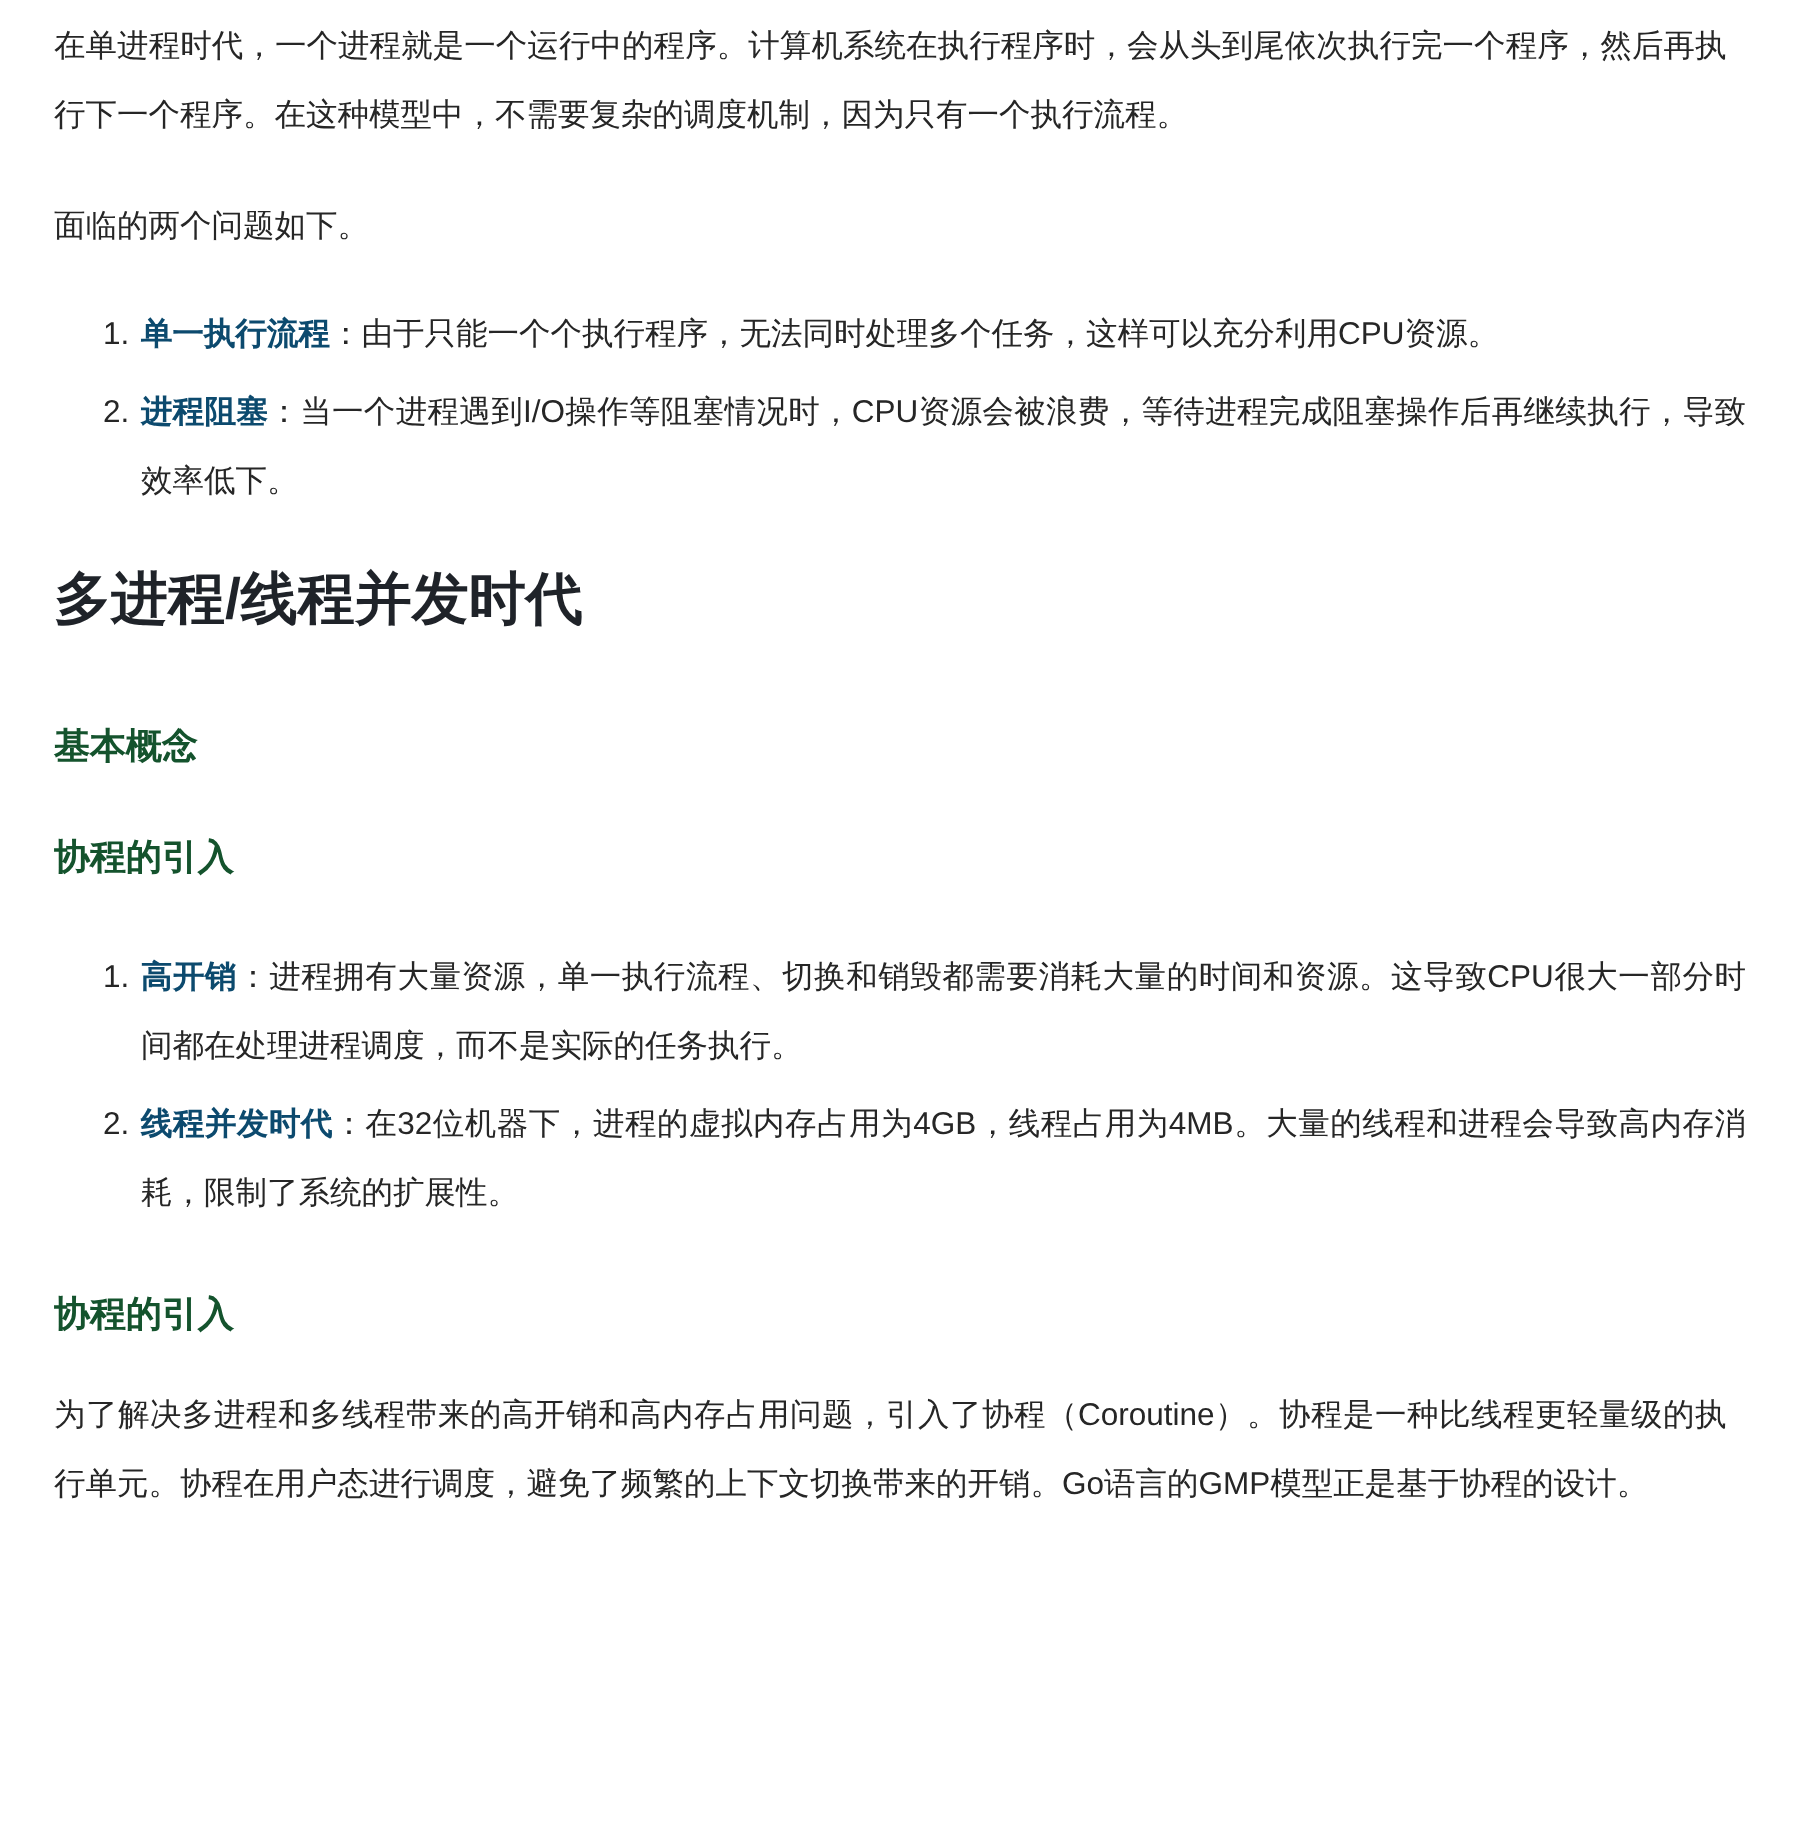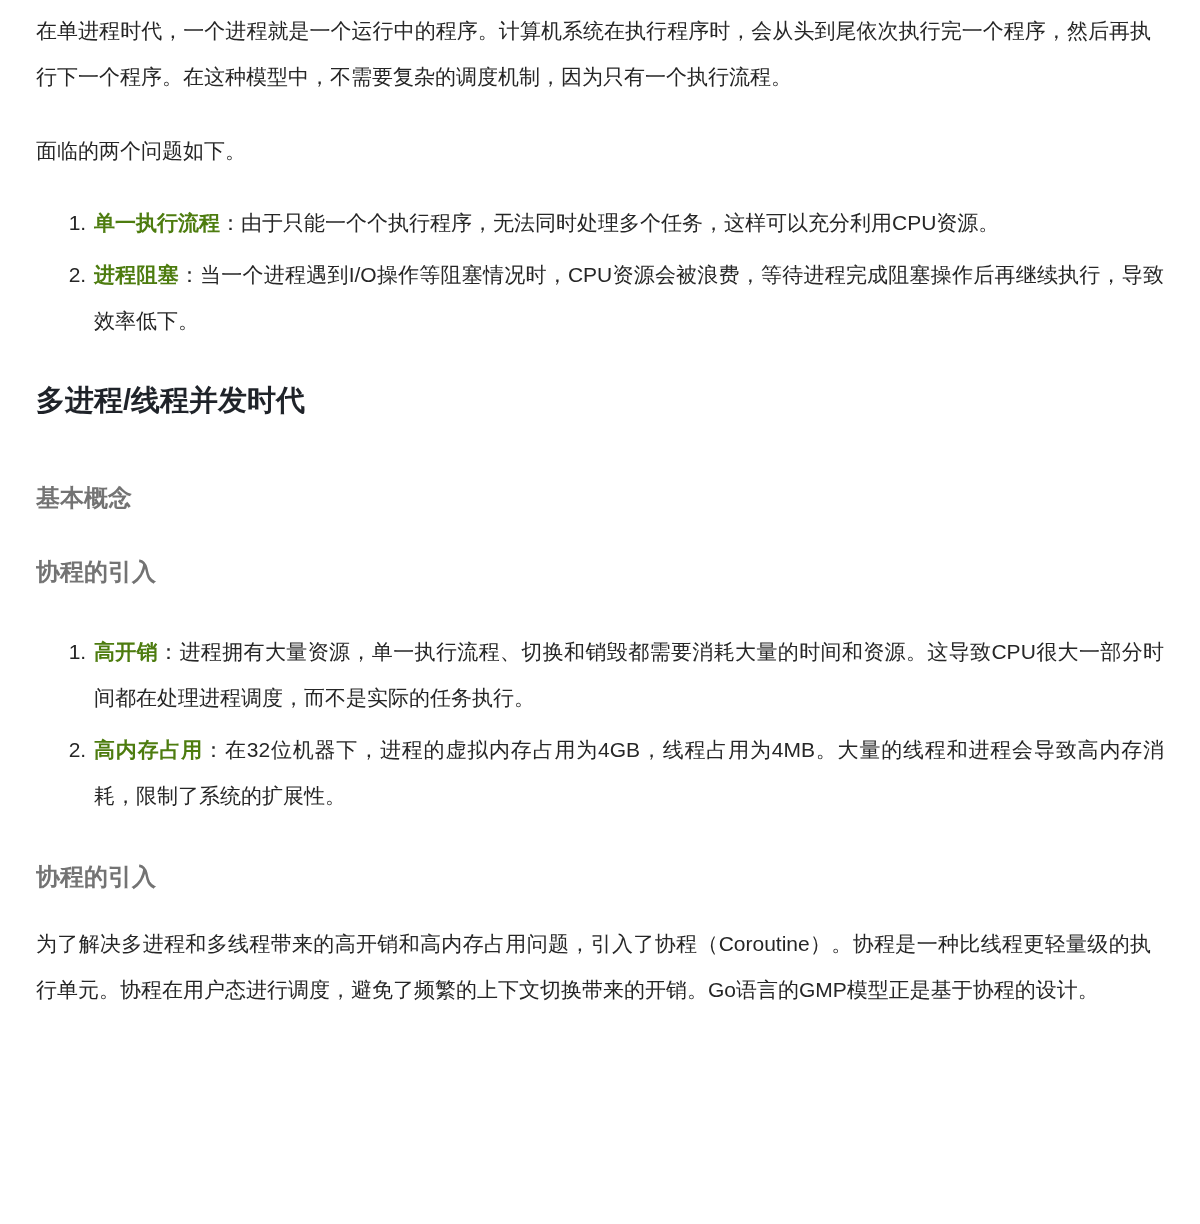--- a/index.html
+++ b/index.html
@@ -23,31 +23,31 @@
     font-size: 21px;
     line-height: 46px;
     margin: 28px 13px 0 0;
     text-align: justify;
     color: #262626;
   }
   .doc p.first {
     margin-top: 0;
   }
   h2 {
-    font-size: 29px;
+    font-size: 38px;
     line-height: 40px;
     font-weight: 700;
     color: #1f2329;
     margin: 36px 0 0 0;
   }
   h3 {
     font-size: 24px;
     line-height: 32px;
     font-weight: 700;
-    color: #737373;
+    color: #14532d;
     margin: 42px 0 0 0;
   }
   h2 + h3 { margin-top: 62px; }
   ol + h3 { }
   h3 + p { margin-top: 44px; }
   h3 + ol { margin-top: 41px; }
   ol {
     margin: 26px 0 0 0;
     padding: 0 0 0 56px;
   }
@@ -59,21 +59,21 @@
     color: #262626;
   }
   ol li + li {
     margin-top: 6px;
   }
   ol li::marker {
     color: #262626;
   }
   strong {
     font-weight: 700;
-    color: #4d7c0f;
+    color: #0c4a6e;
   }
 </style>
 </head>
 <body>
 
 <article class="doc">
 
   <p class="first">在单进程时代，一个进程就是一个运行中的程序。计算机系统在执行程序时，会从头到尾依次执行完一个程序，然后再执行下一个程序。在这种模型中，不需要复杂的调度机制，因为只有一个执行流程。</p>
 
   <p>面临的两个问题如下。</p>
@@ -92,21 +92,21 @@
   <h3>基本概念</h3>
 
 
   <h3>协程的引入</h3>
 
   <ol>
     <li>
       <strong>高开销</strong><span>：进程拥有大量资源，单一执行流程、切换和销毁都需要消耗大量的时间和资源。这导致CPU很大一部分时间都在处理进程调度，而不是实际的任务执行。</span>
     </li>
     <li>
-      <strong>高内存占用</strong><span>：在32位机器下，进程的虚拟内存占用为4GB，线程占用为4MB。大量的线程和进程会导致高内存消耗，限制了系统的扩展性。</span>
+      <strong>线程并发时代</strong><span>：在32位机器下，进程的虚拟内存占用为4GB，线程占用为4MB。大量的线程和进程会导致高内存消耗，限制了系统的扩展性。</span>
     </li>
   </ol>
 
   <h3>协程的引入</h3>
 
   <p>为了解决多进程和多线程带来的高开销和高内存占用问题，引入了协程（Coroutine）。协程是一种比线程更轻量级的执行单元。协程在用户态进行调度，避免了频繁的上下文切换带来的开销。Go语言的GMP模型正是基于协程的设计。</p>
 
 </article>
 
 </body></html>

